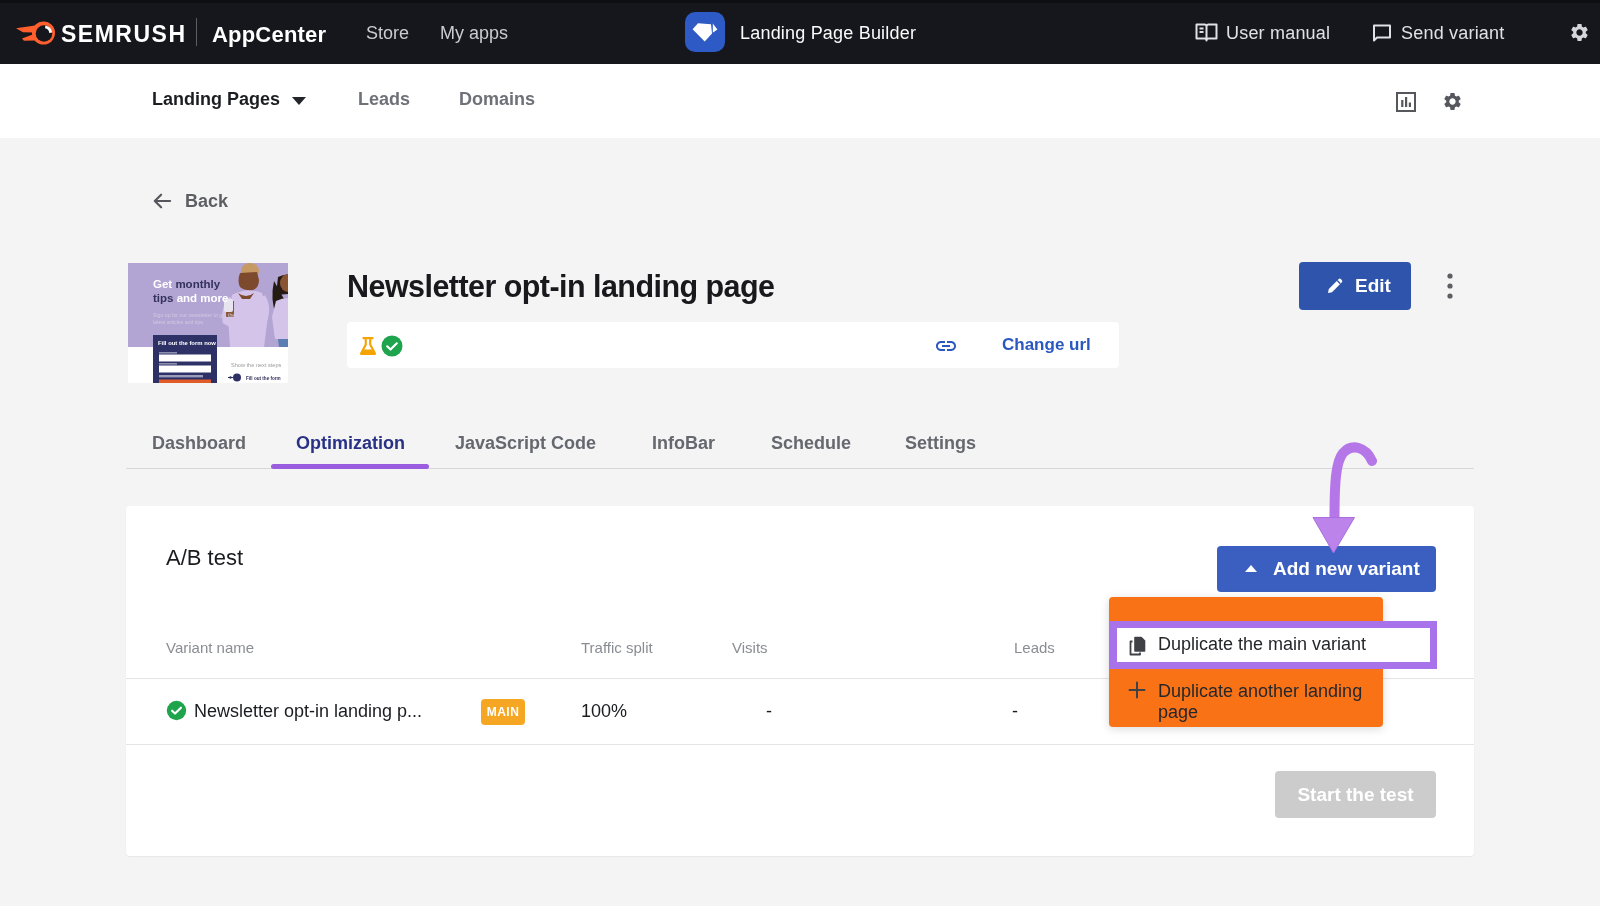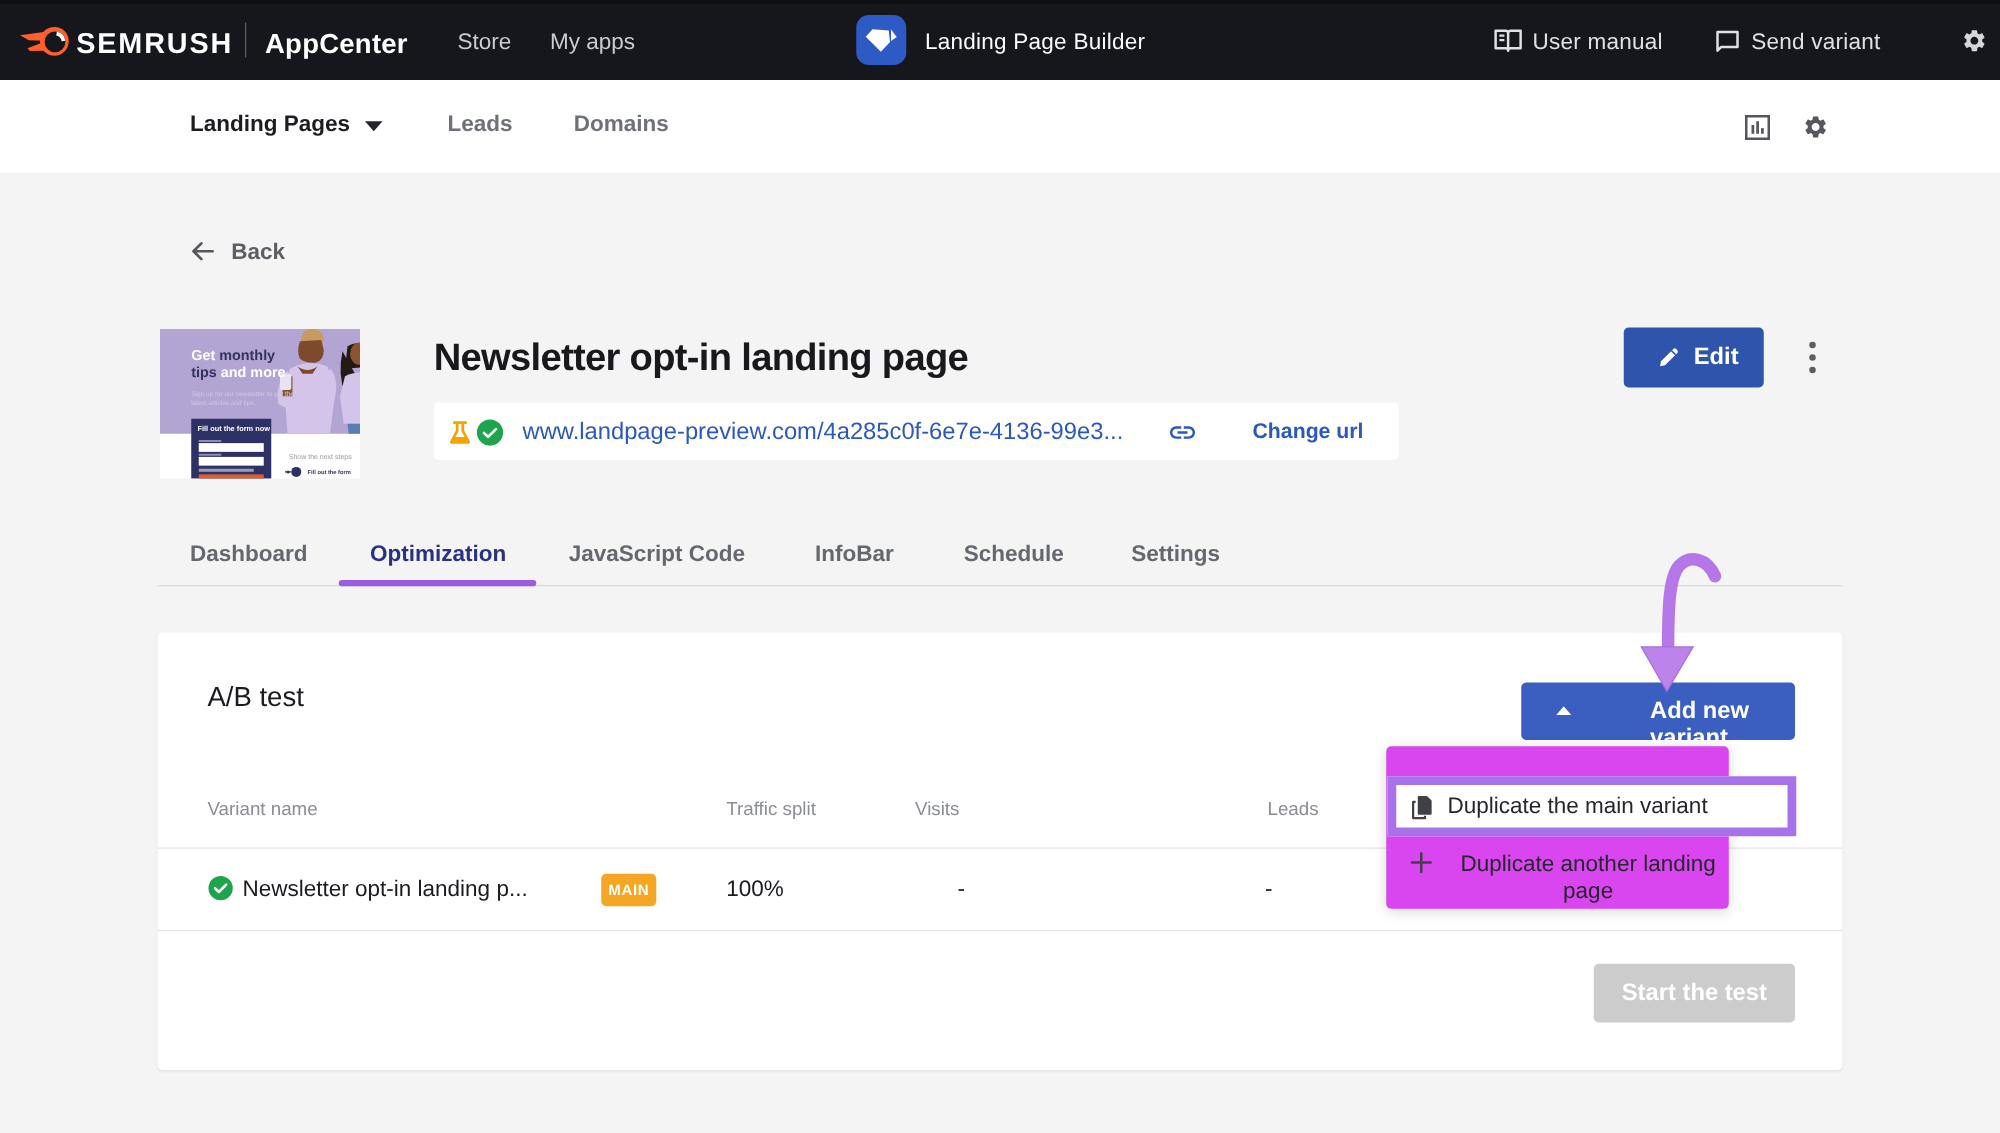--- a/index.html
+++ b/index.html
@@ -47,38 +47,38 @@
   .tabs { position:absolute; left:0px; top:430px; width:1600px; }
   .tab { position:absolute; top:3px; font-size:18px; font-weight:bold; color:#65686e; }
   .tab.active { color:#283186; }
   .tabline { position:absolute; left:126px; top:38px; width:1348px; height:1px; background:#d8d8da; }
   .tabunderline { position:absolute; left:271px; top:34px; width:158px; height:5px; background:#9b5de0; border-radius:3px; }
 
   
   .card { position:absolute; left:126px; top:506px; width:1348px; height:350px; background:#fff; border-radius:4px; box-shadow:0 1px 2px rgba(0,0,0,0.06); }
   .abtest { position:absolute; left:40px; top:39px; font-size:22px; color:#1b1c20; }
   .addbtn { position:absolute; left:1091px; top:40px; width:219px; height:46px; background:#3a5fc0; border-radius:4px; color:#fff; font-size:19px; font-weight:bold; }
-  .addbtn .lbl { position:absolute; left:56px; top:12px;margin-left:47px; }
+  .addbtn .lbl { position:absolute; left:56px; top:12px; }
   .addbtn .up { position:absolute; left:28px; top:19px; width:0; height:0; border-left:6px solid transparent; border-right:6px solid transparent; border-bottom:7px solid #fff; }
   .thead { position:absolute; top:133px; font-size:15px; color:#8a8d93; }
   .h-variant { left:40px; }
   .h-traffic { left:455px; }
   .h-visits { left:606px; }
   .h-leads { left:888px; }
   .rowline { position:absolute; left:0; width:1348px; height:1px; background:#e4e4e6; }
   .row { position:absolute; left:0; top:172px; width:1348px; height:66px; }
   .rowname { position:absolute; left:68px; top:23px; font-size:18px; color:#1b1c20; }
   .mainbadge { position:absolute; left:355px; top:21px; width:44px; height:26px; background:#f5a623; border-radius:4px; color:#fff; font-size:12px; font-weight:bold; text-align:center; line-height:26px; letter-spacing:0.5px; }
   .pct { position:absolute; left:455px; top:23px; font-size:18px; color:#1b1c20; }
   .dash1 { position:absolute; left:640px; top:23px; font-size:18px; color:#1b1c20; }
   .dash2 { position:absolute; left:886px; top:23px; font-size:18px; color:#1b1c20; }
   .startbtn { position:absolute; left:1149px; top:265px; width:161px; height:47px; background:#cccccc; border-radius:4px; color:#fff; font-size:19px; font-weight:bold; text-align:center; line-height:47px; }
 
   
-  .dropdown { position:absolute; left:1109px; top:597px; width:274px; height:130px; background:#d946ef; border-radius:4px; box-shadow:0 2px 10px rgba(0,0,0,0.15);text-align:center; }
+  .dropdown { position:absolute; left:1109px; top:597px; width:274px; height:130px; background:#f97316; border-radius:4px; box-shadow:0 2px 10px rgba(0,0,0,0.15); }
   .dd-hl { position:absolute; left:1px; top:24px; width:327px; height:48px; border:7px solid #a873ea; background:#fff; }
   .dd1 { position:absolute; left:49px; top:37px; font-size:18px; color:#26272b; }
   .dd2 { position:absolute; left:49px; top:84px; font-size:18px; color:#26272b; }
 
   .arrow-svg { position:absolute; left:1290px; top:440px; }
 </style>
 </head>
 <body>
 
   <div class="topbar">
@@ -187,21 +187,20 @@
     <svg style="position:absolute;left:11px;top:14px;" width="20" height="20" viewBox="0 0 20 20">
       <path d="M4.6 0.9 H15.4 V3.2 H13.3 V8.3 L17.9 17 A1.3 1.3 0 0 1 16.75 18.9 H3.25 A1.3 1.3 0 0 1 2.1 17 L6.7 8.3 V3.2 H4.6 Z" fill="#f5a300"></path>
       <path d="M8.8 3.2 H11.2 V8.9 L13.7 13.6 H6.3 L8.8 8.9 Z" fill="#ffffff"></path>
       <rect x="11.2" y="4.3" width="1.7" height="1.3" fill="#f5a300"></rect>
       <rect x="11.2" y="6.6" width="1.7" height="1.3" fill="#f5a300"></rect>
     </svg>
     <svg style="position:absolute;left:34px;top:13px;" width="22" height="22" viewBox="0 0 22 22">
       <circle cx="11" cy="11" r="10.5" fill="#1fa44e"></circle>
       <path d="M6.2 11.3 L9.5 14.5 L15.8 8.3" fill="none" stroke="#fff" stroke-width="2.2" stroke-linecap="round" stroke-linejoin="round"></path>
     </svg>
-    <div class="url">www.landpage-preview.com/4a285c0f-6e7e-4136-99e3...</div>
     <svg style="position:absolute;left:587px;top:12px;" width="24" height="24" viewBox="0 0 24 24">
       <path fill="#2a58c0" d="M3.9,12c0-1.71,1.39-3.1,3.1-3.1h4V7H7c-2.76,0-5,2.24-5,5s2.24,5,5,5h4v-1.9H7 C5.29,15.1,3.9,13.71,3.9,12z M8,13h8v-2H8V13z M17,7h-4v1.9h4c1.71,0,3.1,1.39,3.1,3.1s-1.39,3.1-3.1,3.1h-4V17h4c2.76,0,5-2.24,5-5 S19.76,7,17,7z"></path>
     </svg>
     <div class="changeurl">Change url</div>
   </div>
 
   <div class="editbtn">
     <svg style="position:absolute;left:26px;top:14px;" width="20" height="20" viewBox="0 0 20 20">
       <path d="M3 17 L3.8 13 L13.5 3.3 a1.8 1.8 0 0 1 2.6 0 l0.6 0.6 a1.8 1.8 0 0 1 0 2.6 L7 16.2 L3 17 Z" fill="#fff"></path>
       <path d="M12.2 4.6 L15.4 7.8" stroke="#2e55ab" stroke-width="1.4"></path>

